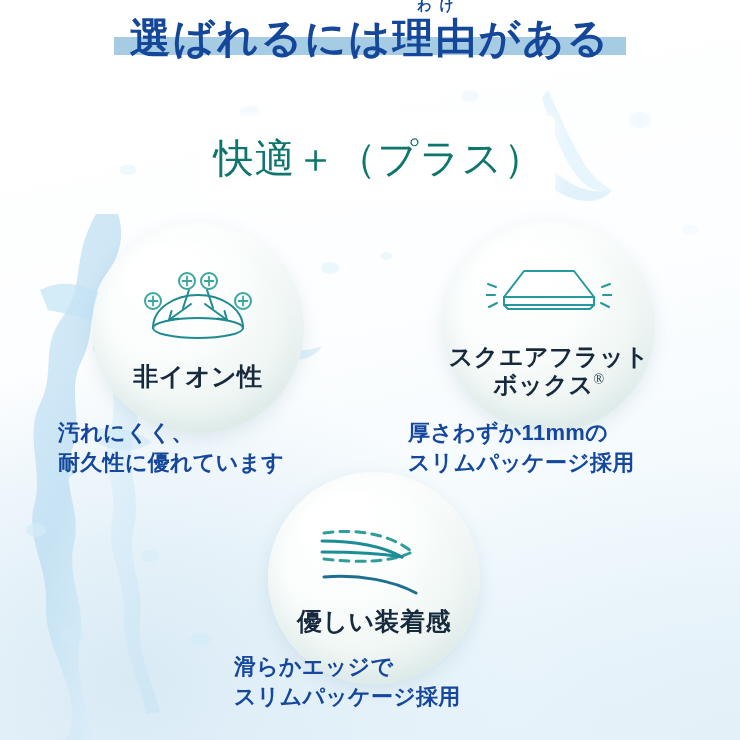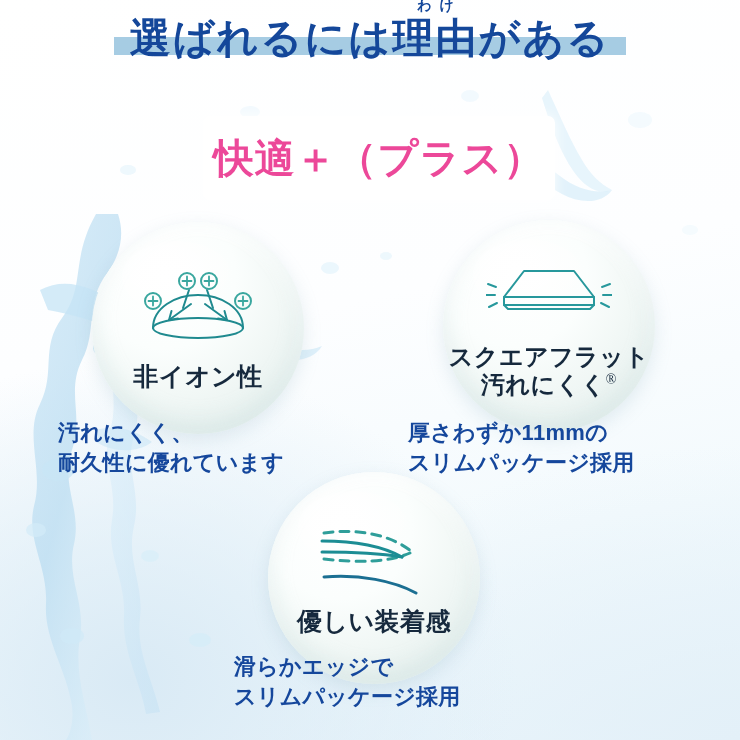--- a/index.html
+++ b/index.html
@@ -91,22 +91,22 @@
     height: 84px;
     background: #ffffff;
     border-radius: 7px;
     box-shadow: 0 0 14px rgba(255,255,255,0.95);
     display: flex;
     align-items: center;
     justify-content: center;
   }
   .subtitle-text {
     font-size: 40px;
-    font-weight: bold;
-    color: #ec4899;
+    font-weight: normal;
+    color: #0f766e;
     letter-spacing: 1px;
     line-height: 1;
     white-space: nowrap;
   }
 
   
   .bubble {
     position: absolute;
     border-radius: 50%;
     background:
@@ -298,21 +298,21 @@
           <path d="M9 42 L 0 42"></path>
           <path d="M11 50 L 3 54"></path>
           <path d="M116 34 L 124 31"></path>
           <path d="M117 42 L 126 42"></path>
           <path d="M115 50 L 123 54"></path>
         </g>
       </svg>
     </span>
     <span class="bubble-label">
       <span>スクエアフラット</span><br>
-      <span>汚れにくく</span><span class="reg">®</span>
+      <span>ボックス</span><span class="reg">®</span>
     </span>
   </div>
 
   <div class="bubble" id="bubble-comfort">
     <span class="bubble-icon">
       <svg width="112" height="76" viewBox="0 0 112 76" xmlns="http://www.w3.org/2000/svg">
         <g fill="none" stroke-width="3" stroke-linecap="round">
 
           <path d="M6 14 C 40 9, 74 16, 94 33" stroke="#2f9e9a" stroke-dasharray="9 7"></path>
 

